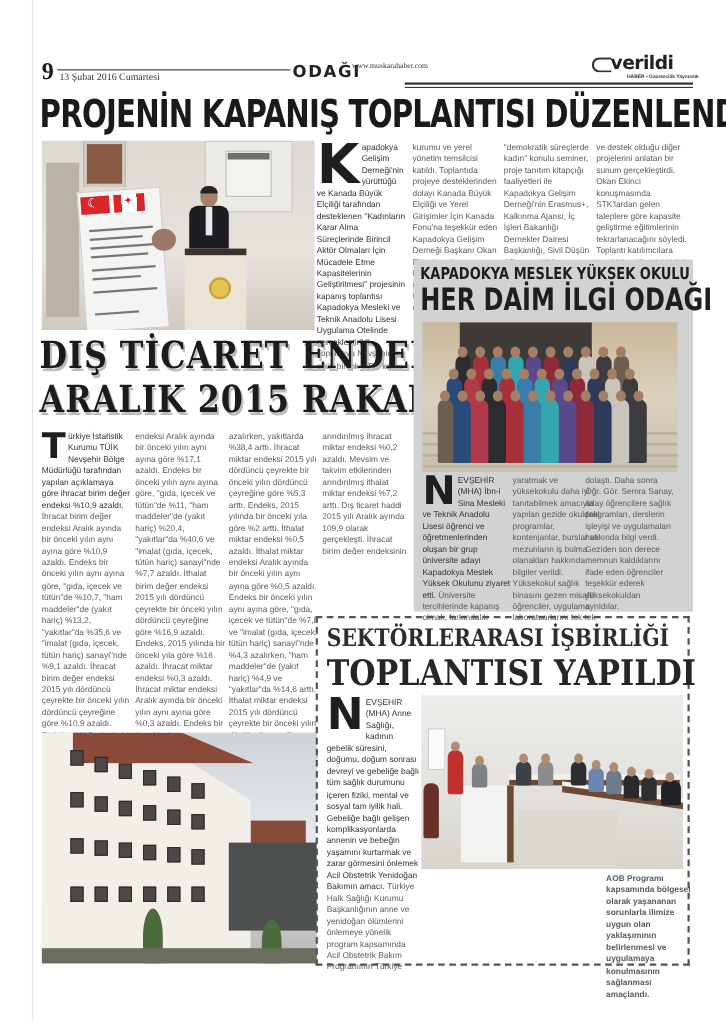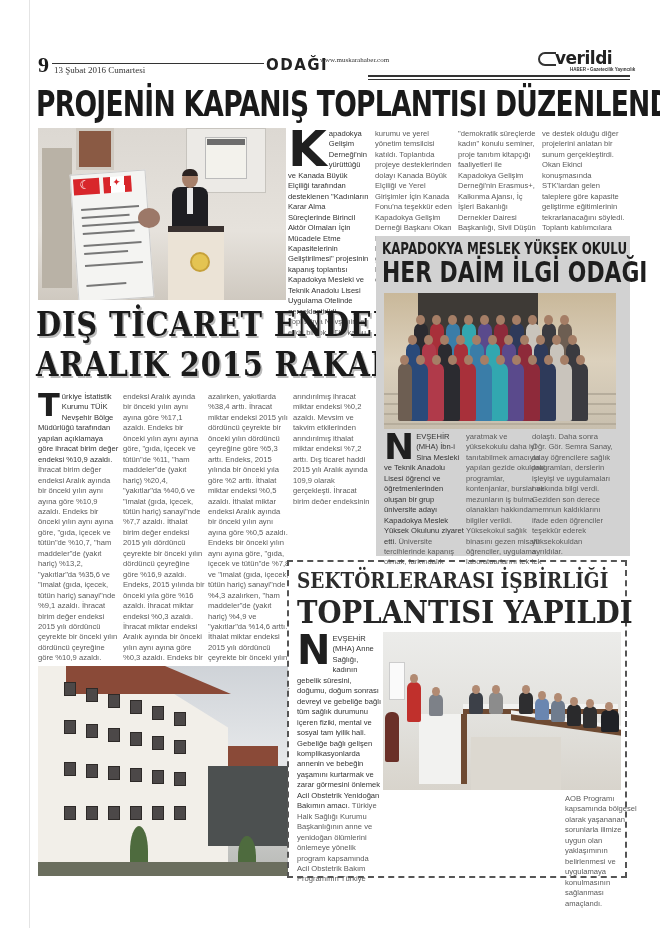--- a/index.html
+++ b/index.html
@@ -103,21 +103,21 @@
   .photo-meeting { left: 94px; top: 70px; width: 238px; height: 158px; background: linear-gradient(180deg, #ececea 0%, #e2e1dd 55%, #d8d4cc 100%); }
   .mt-window { position: absolute; left: 6px; top: 30px; width: 16px; height: 38px; background: #fafafa; border: 1px solid #ccc; }
   .mt-table1 { position: absolute; left: 80px; top: 72px; width: 155px; height: 10px; background: #f2f2f0; border-bottom: 5px solid #6e4a32; }
   .mt-table2 { position: absolute; left: 128px; top: 86px; width: 110px; height: 10px; background: #f2f2f0; border-bottom: 6px solid #6e4a32; transform: skewY(8deg); }
   .mt-table3 { position: absolute; left: 36px; top: 82px; width: 48px; height: 70px; background: #f2f2f0; border-right: 6px solid #6e4a32; }
   .mt-floor { position: absolute; left: 88px; top: 105px; width: 90px; height: 53px; background: #dcd8d0; }
   .person { position: absolute; width: 14px; height: 22px; border-radius: 6px 6px 2px 2px; }
   .phead { position: absolute; width: 8px; height: 9px; border-radius: 50%; background: #b18a72; }
   .sek-c2 { left: 94px; top: 232px; width: 78px; }
   .sek-c3 { left: 176px; top: 232px; width: 78px; }
-  .sek-c4 { left: 276px; top: 232px; width: 78px; }
+  .sek-c4 { left: 262px; top: 232px; width: 78px; font-weight: bold; }
 </style>
 </head>
 <body>
 
 <div class="edge-left"></div>
 
 <div class="page">
 
   <div class="hdr">
     <div class="pg-num">9</div>

